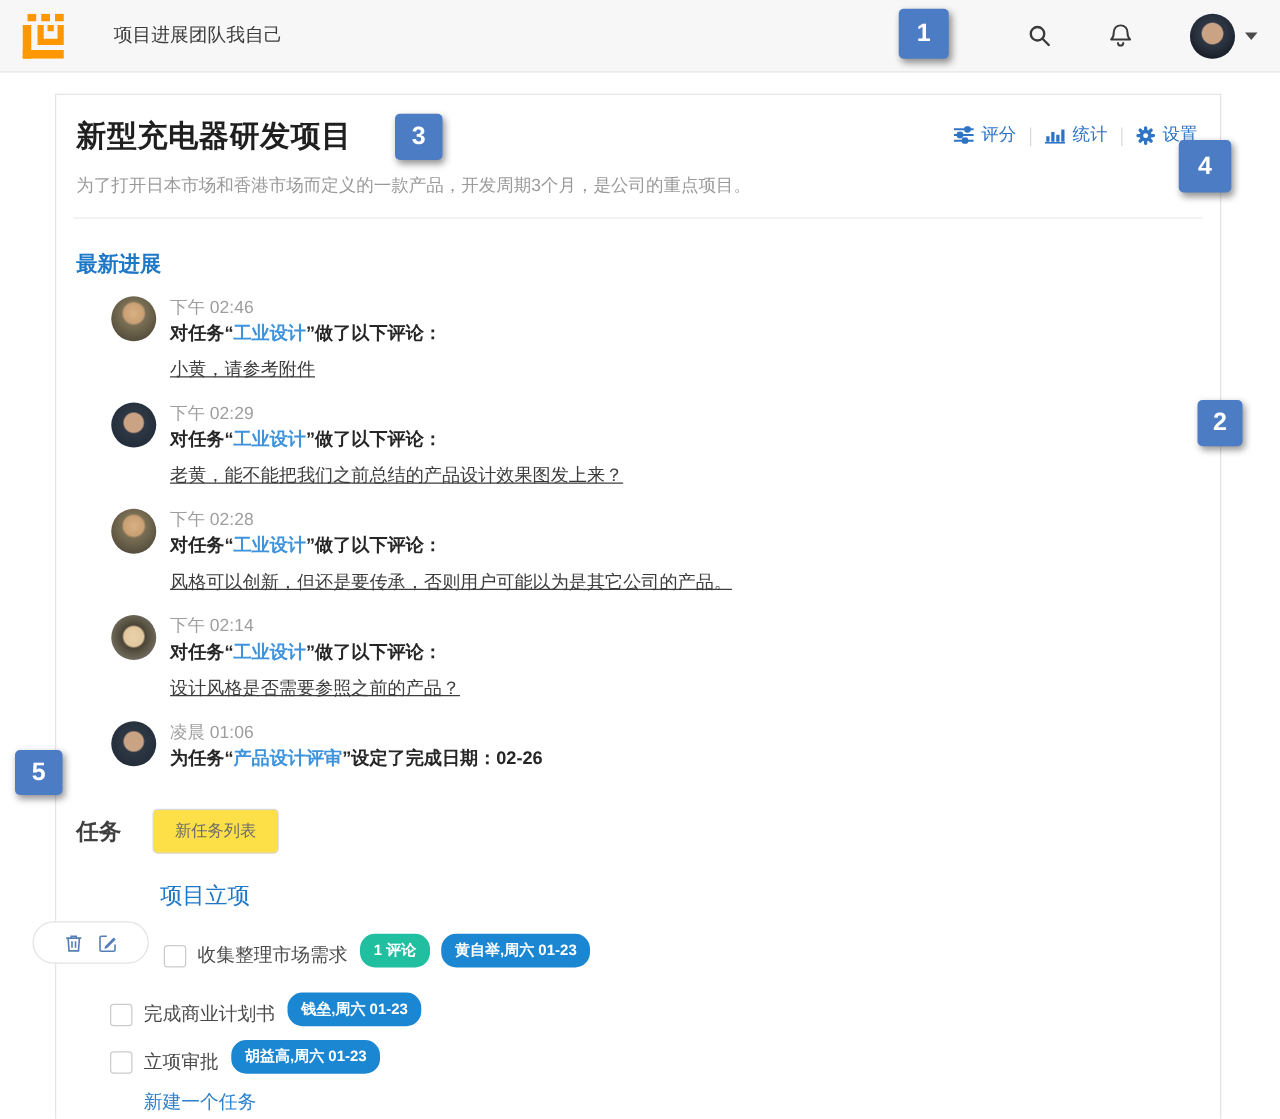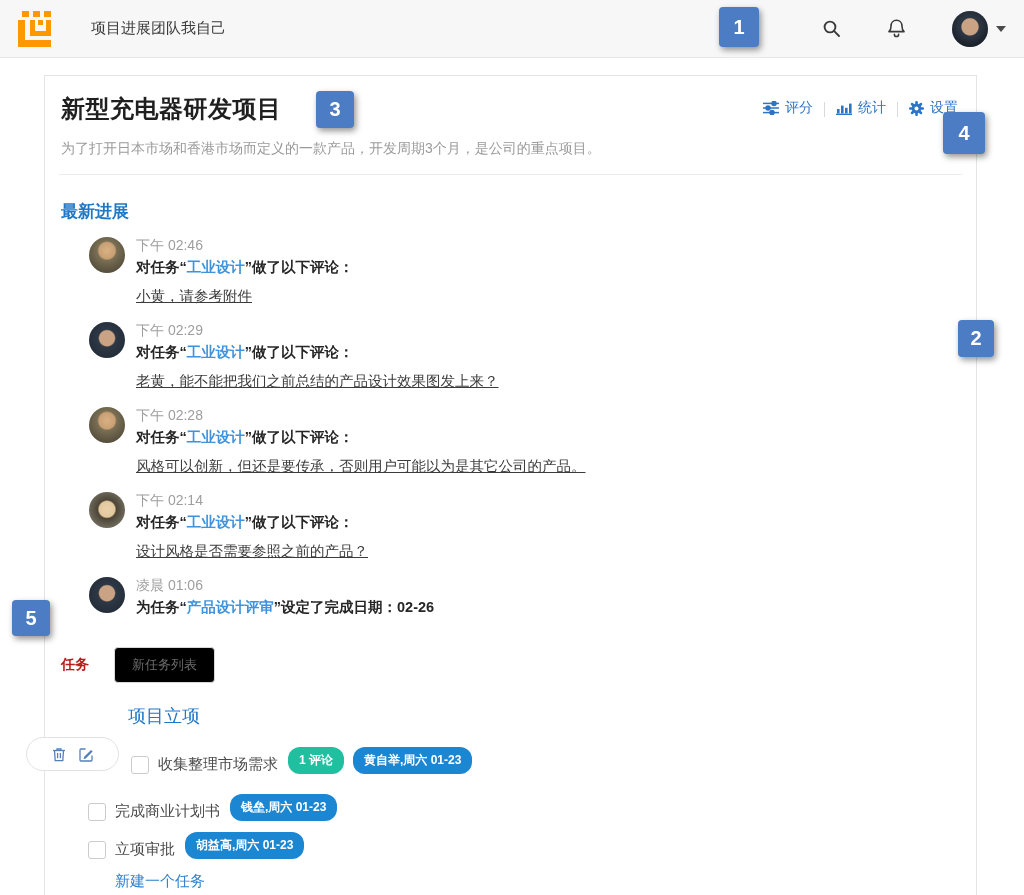--- a/index.html
+++ b/index.html
@@ -56,23 +56,23 @@
   .ava-b { background: radial-gradient(circle at 50% 45%, #caa284 0%, #caa284 28%, #2e3744 33%, #1d2733 100%); }
   .ava-c { background: radial-gradient(circle at 50% 48%, #ead2ab 0%, #e3c89e 30%, #4c4537 36%, #8b8878 100%); }
   .feed-body { margin-left: 11px; padding-top: 1px; }
   .feed-time { font-size: 14px; color: #9e9e9e; line-height: 20px; }
   .feed-action { font-size: 14.5px; font-weight: bold; color: #262626; line-height: 24px; }
   .feed-action a { color: #3e93dc; text-decoration: none; cursor: pointer; }
   .feed-comment { font-size: 14.5px; color: #3c3c3c; line-height: 22px; margin-top: 6px; text-decoration: underline; }
 
   
   .tasks-header { display: flex; align-items: center; padding: 19px 16px 4px; }
-  .tasks-title { color: #b91c1c; font-weight: bold; font-size: 14px; }
+  .tasks-title { color: #404040; font-weight: bold; font-size: 18px; }
   .new-list-btn {
-    margin-left: 25px; background: #000000; border: 1px solid #d8d8d8; border-radius: 4px;
+    margin-left: 25px; background: #fde047; border: 1px solid #d8d8d8; border-radius: 4px;
     font-size: 13px; color: #6b6b6b; padding: 8px 17px; cursor: pointer;
     font-family: Liberation Sans, sans-serif;
   }
   .task-group { padding-left: 43px; }
   .group-name { color: #1e78c8; font-weight: normal; font-size: 18px; padding: 17px 0 8px; margin-left: 40px; }
   .task-row { display: flex; align-items: flex-end; height: 38px; position: relative; }
   .task-row.hovered { margin-bottom: 9px; }
   .task-row.hovered .checkbox { margin-left: 43px; }
   .checkbox {
     width: 18px; height: 18px; border: 1px solid #cbcbcb; border-radius: 3px;

